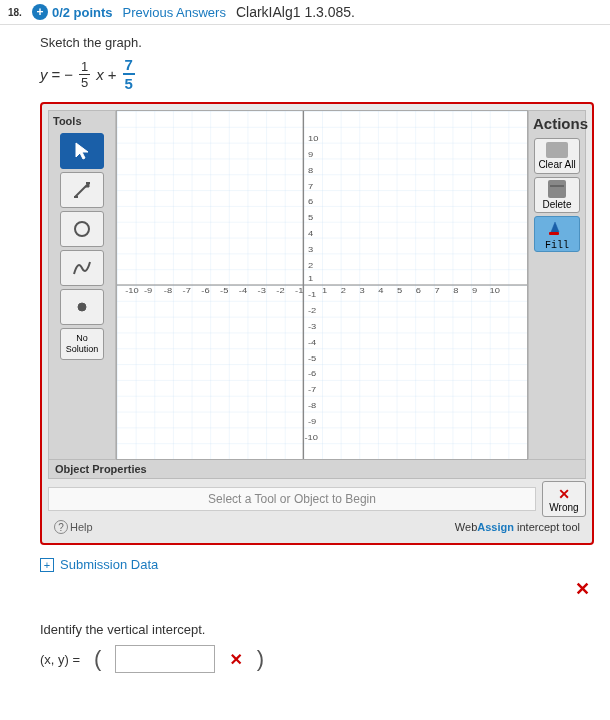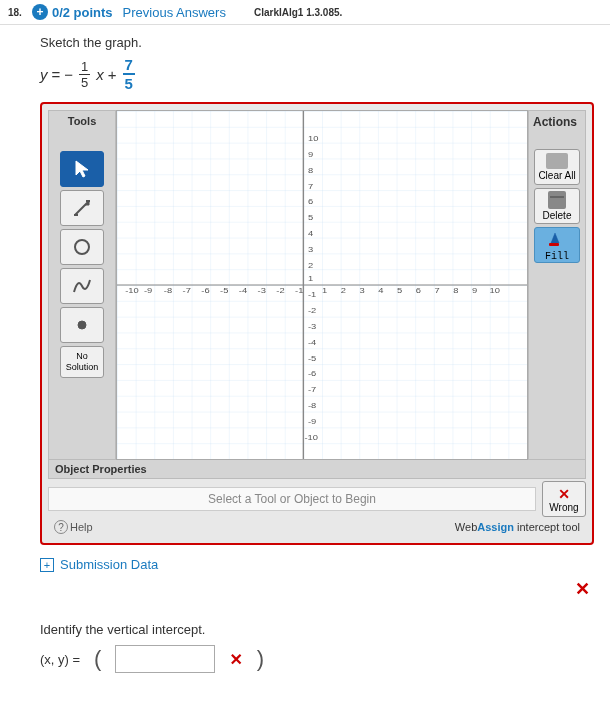--- a/index.html
+++ b/index.html
@@ -40,23 +40,23 @@
       color: #fff;
       display: flex; align-items: center; justify-content: center;
       font-size: 12px; font-weight: bold;
     }
     .prev-answers-link {
       color: #1a7abf;
       text-decoration: none;
       font-size: 13px;
     }
     .problem-id {
-      font-weight: bold;
-      font-size: 10px;
-      margin-left: 18px;
+      font-weight: normal;
+      font-size: 14px;
+      margin-left: 0;
     }
 
     
     .problem-body {
       padding: 10px 16px 10px 40px;
     }
     .sketch-label {
       font-size: 13px;
       margin-bottom: 6px;
     }
@@ -107,22 +107,22 @@
       background: #d4d4d4;
       border: 1px solid #bbb;
       padding: 4px;
       display: flex;
       flex-direction: column;
       gap: 3px;
     }
     .tools-title {
       font-size: 11px;
       font-weight: bold;
-      text-align: center;
-      margin-bottom: 21px;
+      text-align: left;
+      margin-bottom: 3px;
       color: #333;
     }
     .tool-btn {
       width: 44px;
       height: 36px;
       border: 1px solid #999;
       background: #f0f0f0;
       cursor: pointer;
       display: flex;
       align-items: center;
@@ -171,24 +171,24 @@
     .actions-panel {
       width: 58px;
       background: #d4d4d4;
       border: 1px solid #bbb;
       padding: 4px;
       display: flex;
       flex-direction: column;
       gap: 3px;
     }
     .actions-title {
-      font-size: 12px;
-      font-weight: bold;
-      text-align: left;
-      margin-bottom: 17px;
+      font-size: 15px;
+      font-weight: bold;
+      text-align: right;
+      margin-bottom: 3px;
       color: #333;
     }
     .action-btn {
       width: 46px;
       height: 36px;
       border: 1px solid #999;
       background: #f0f0f0;
       cursor: pointer;
       font-size: 10px;
       text-align: right;

